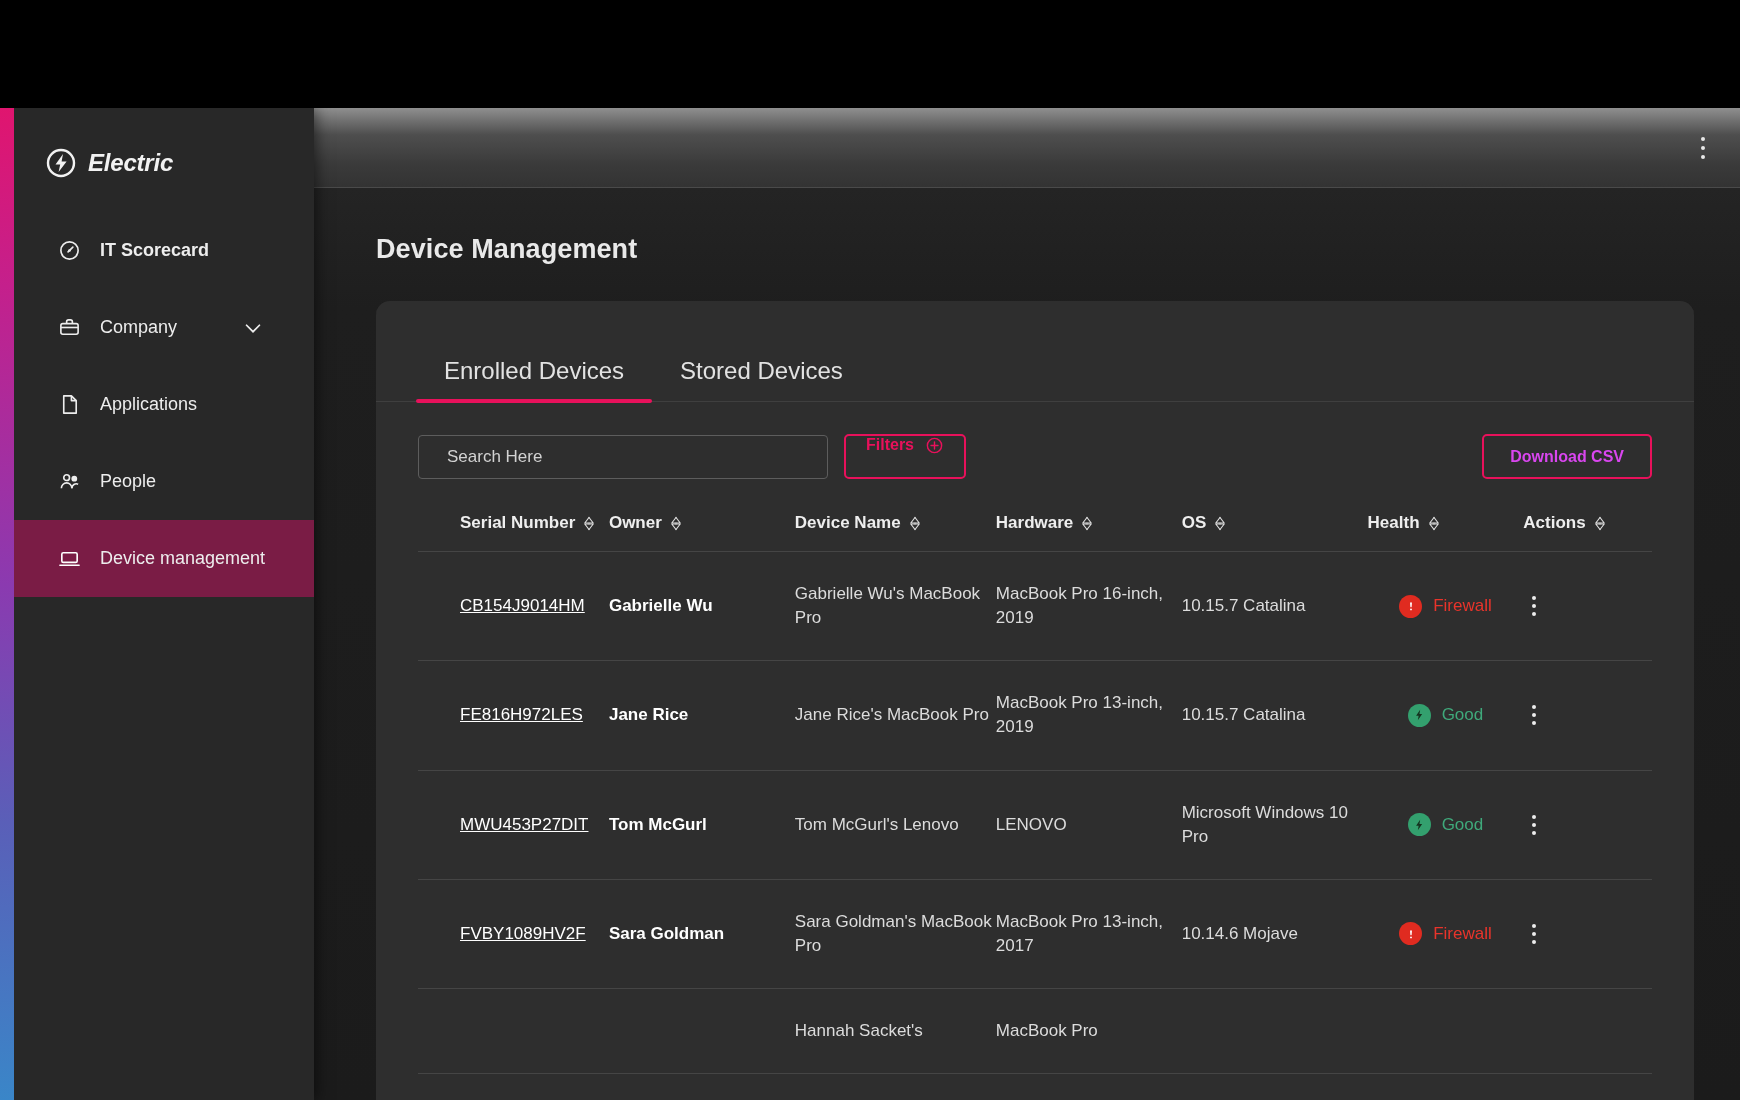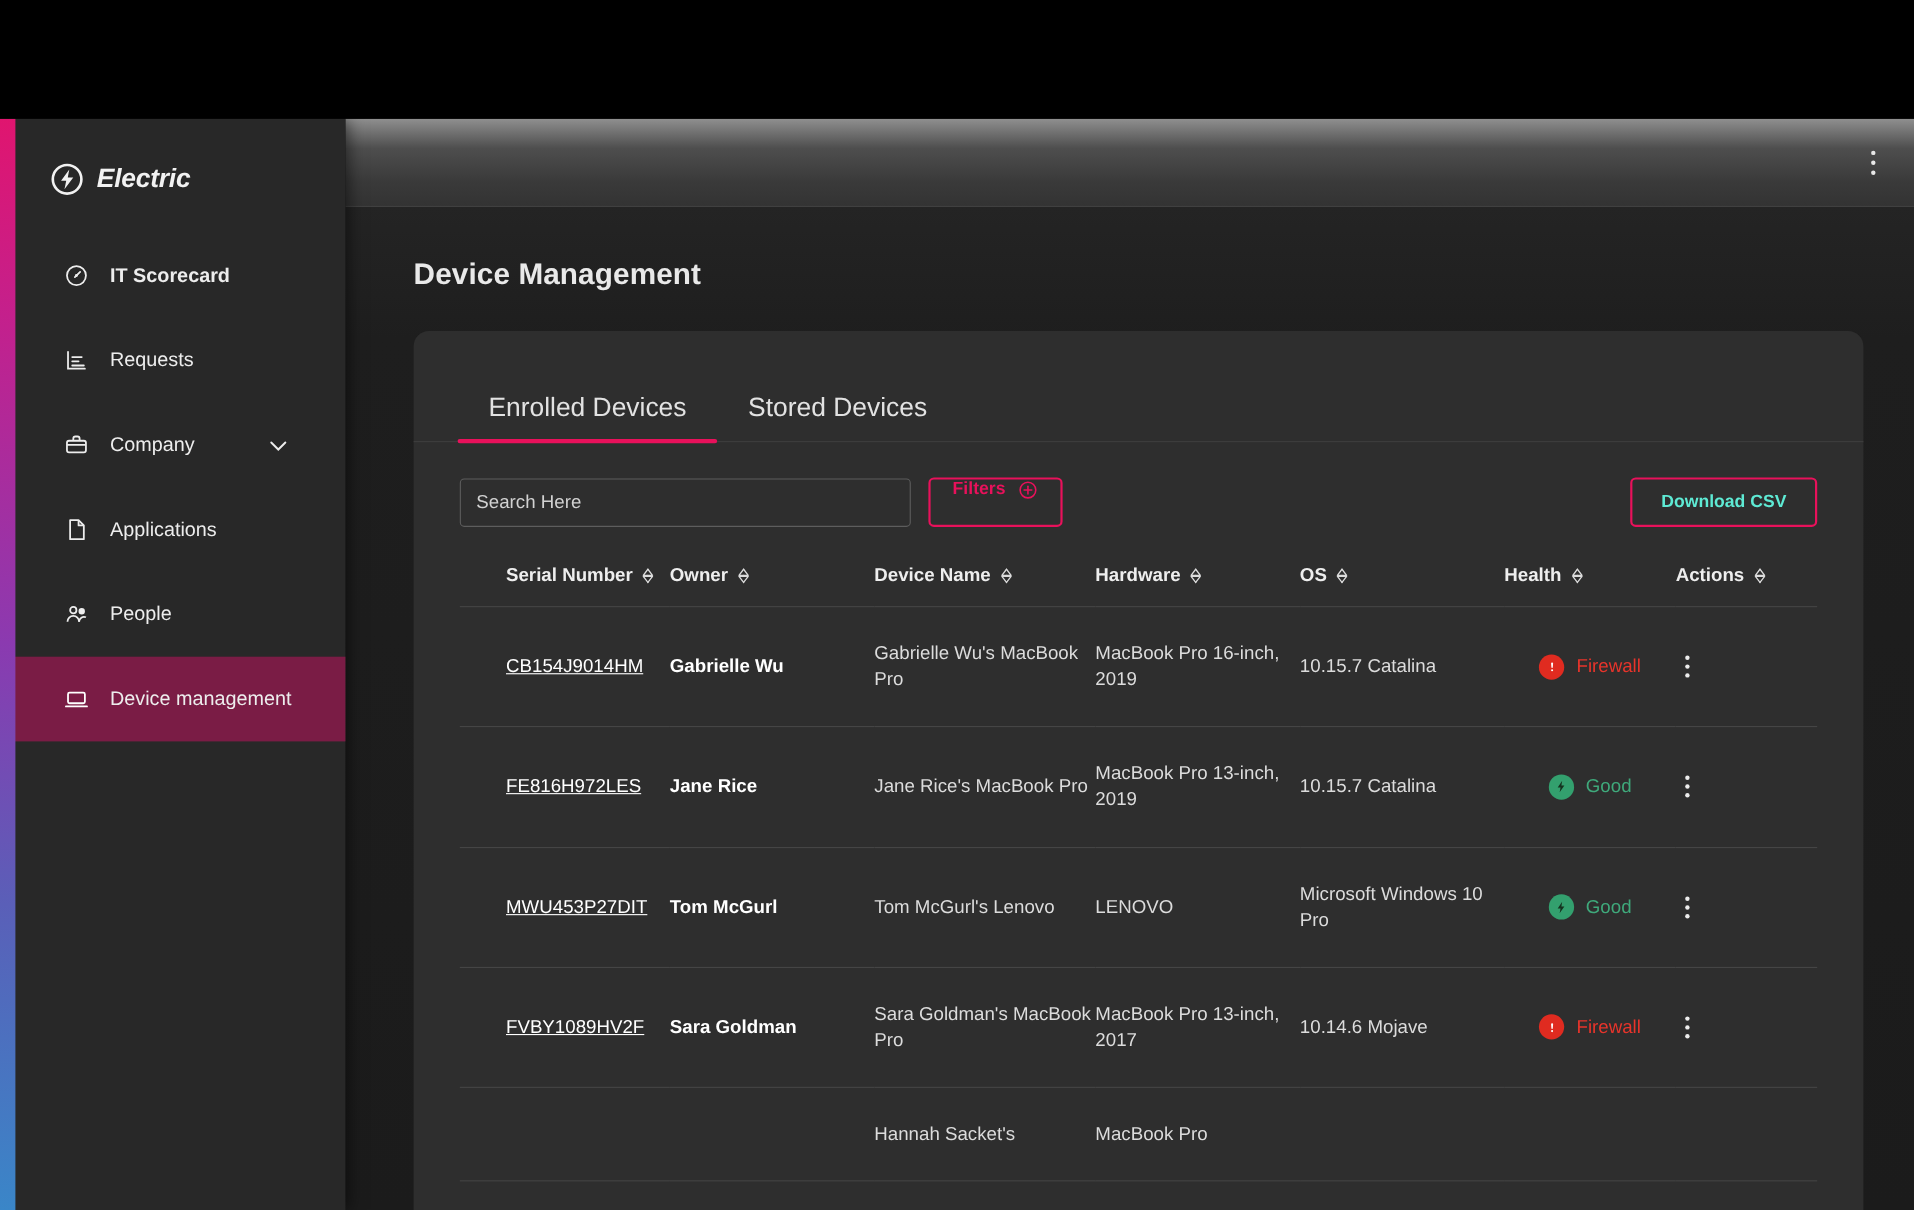--- a/index.html
+++ b/index.html
@@ -119,41 +119,41 @@
   }
 
   
   .toolbar{ padding:32px 42px 0 42px; }
   .total{ font-size:17px; color:#dcdcdc; margin-bottom:16px; }
   .toolrow{ display:flex; align-items:center; }
   .search-input{
     width:410px; height:44px;
     background:transparent;
     border:1px solid #5d5d5d; border-radius:4px;
-    color:#ddd; font-size:17px; padding:0 14px;
+    color:#ddd; font-size:17px; padding:0 28px;
     font-family:"Liberation Sans",sans-serif;
     outline:none;
   }
   .search-input::placeholder{ color:#d2d2d2; }
   .btn-filters{
     margin-left:16px;
     height:45px; padding:0 20px;
     display:flex;gap:11px;
     background:transparent;
     border:2px solid #e8115b; border-radius:5px;
     color:#e8115b; font-size:16px; font-weight:bold;
     cursor:pointer;
   }
   .btn-csv{
     margin-left:auto;
     height:45px; padding:15px 26px;
     display:flex;align-items:center;justify-content:center;
     background:transparent;
     border:2px solid #e8115b; border-radius:5px;
-    color:#5eead4; font-size:16px; font-weight:bold;
+    color:#d946ef; font-size:16px; font-weight:bold;
     cursor:pointer;
   }
 
   
   table{ width:100%; border-collapse:collapse; margin-top:34px; table-layout:fixed; }
   th{
     text-align:left;
     font-size:17px; font-weight:bold; color:#eeeeee;
     padding:0 0 18px 0;
     border-bottom:1px solid #454545;
@@ -215,31 +215,20 @@
         <span class="nav-ico">
           <svg viewBox="0 0 24 24" width="23" height="23" fill="none" stroke="#ededed" stroke-width="1.7">
             <circle cx="12" cy="12" r="9"></circle>
               <path d="M15.5 8.5 L10.5 13.5" stroke-linecap="round"></path>
             <circle cx="12" cy="12" r="1.4" fill="#ededed" stroke="none"></circle>
           </svg>
         </span>
         <span>IT Scorecard</span>
       </div>
 
-      <div class="nav-item">
-        <span class="nav-ico">
-          <svg viewBox="0 0 24 24" width="23" height="23" fill="none" stroke="#ededed" stroke-width="1.7" stroke-linecap="round">
-            <path d="M4 4 V20 H20"></path>
-              <path d="M8 9 H17"></path>
-              <path d="M8 13 H14"></path>
-              <path d="M8 17 H19"></path>
-          </svg>
-        </span>
-        <span>Requests</span>
-      </div>
 
       <div class="nav-item">
         <span class="nav-ico">
           <svg viewBox="0 0 24 24" width="23" height="23" fill="none" stroke="#ededed" stroke-width="1.7">
             <rect x="3" y="8" width="18" height="11" rx="2"></rect>
               <path d="M9 8 V6 a2 2 0 0 1 2-2 h2 a2 2 0 0 1 2 2 v2"></path>
               <path d="M3 12 H21"></path>
           </svg>
         </span>
         <span>Company</span>

